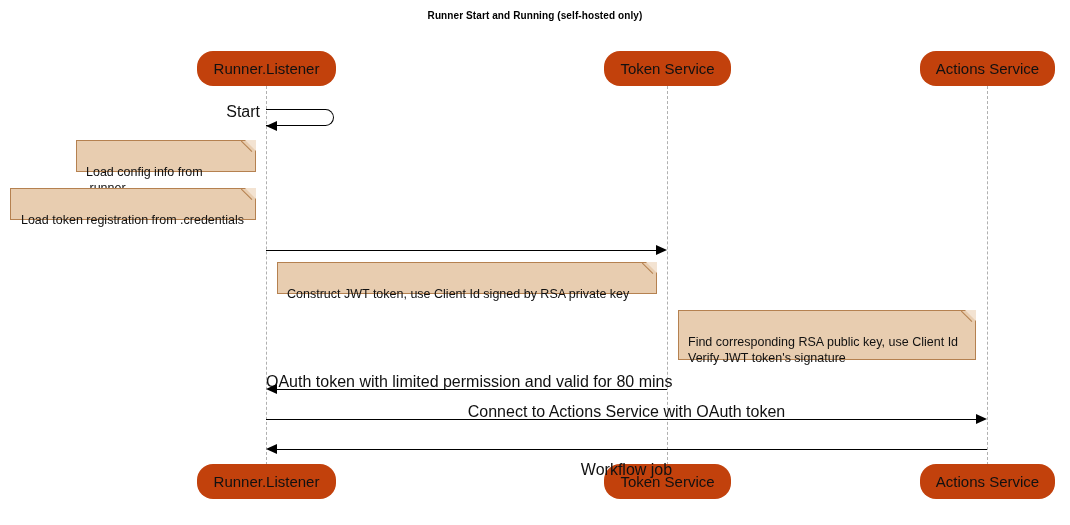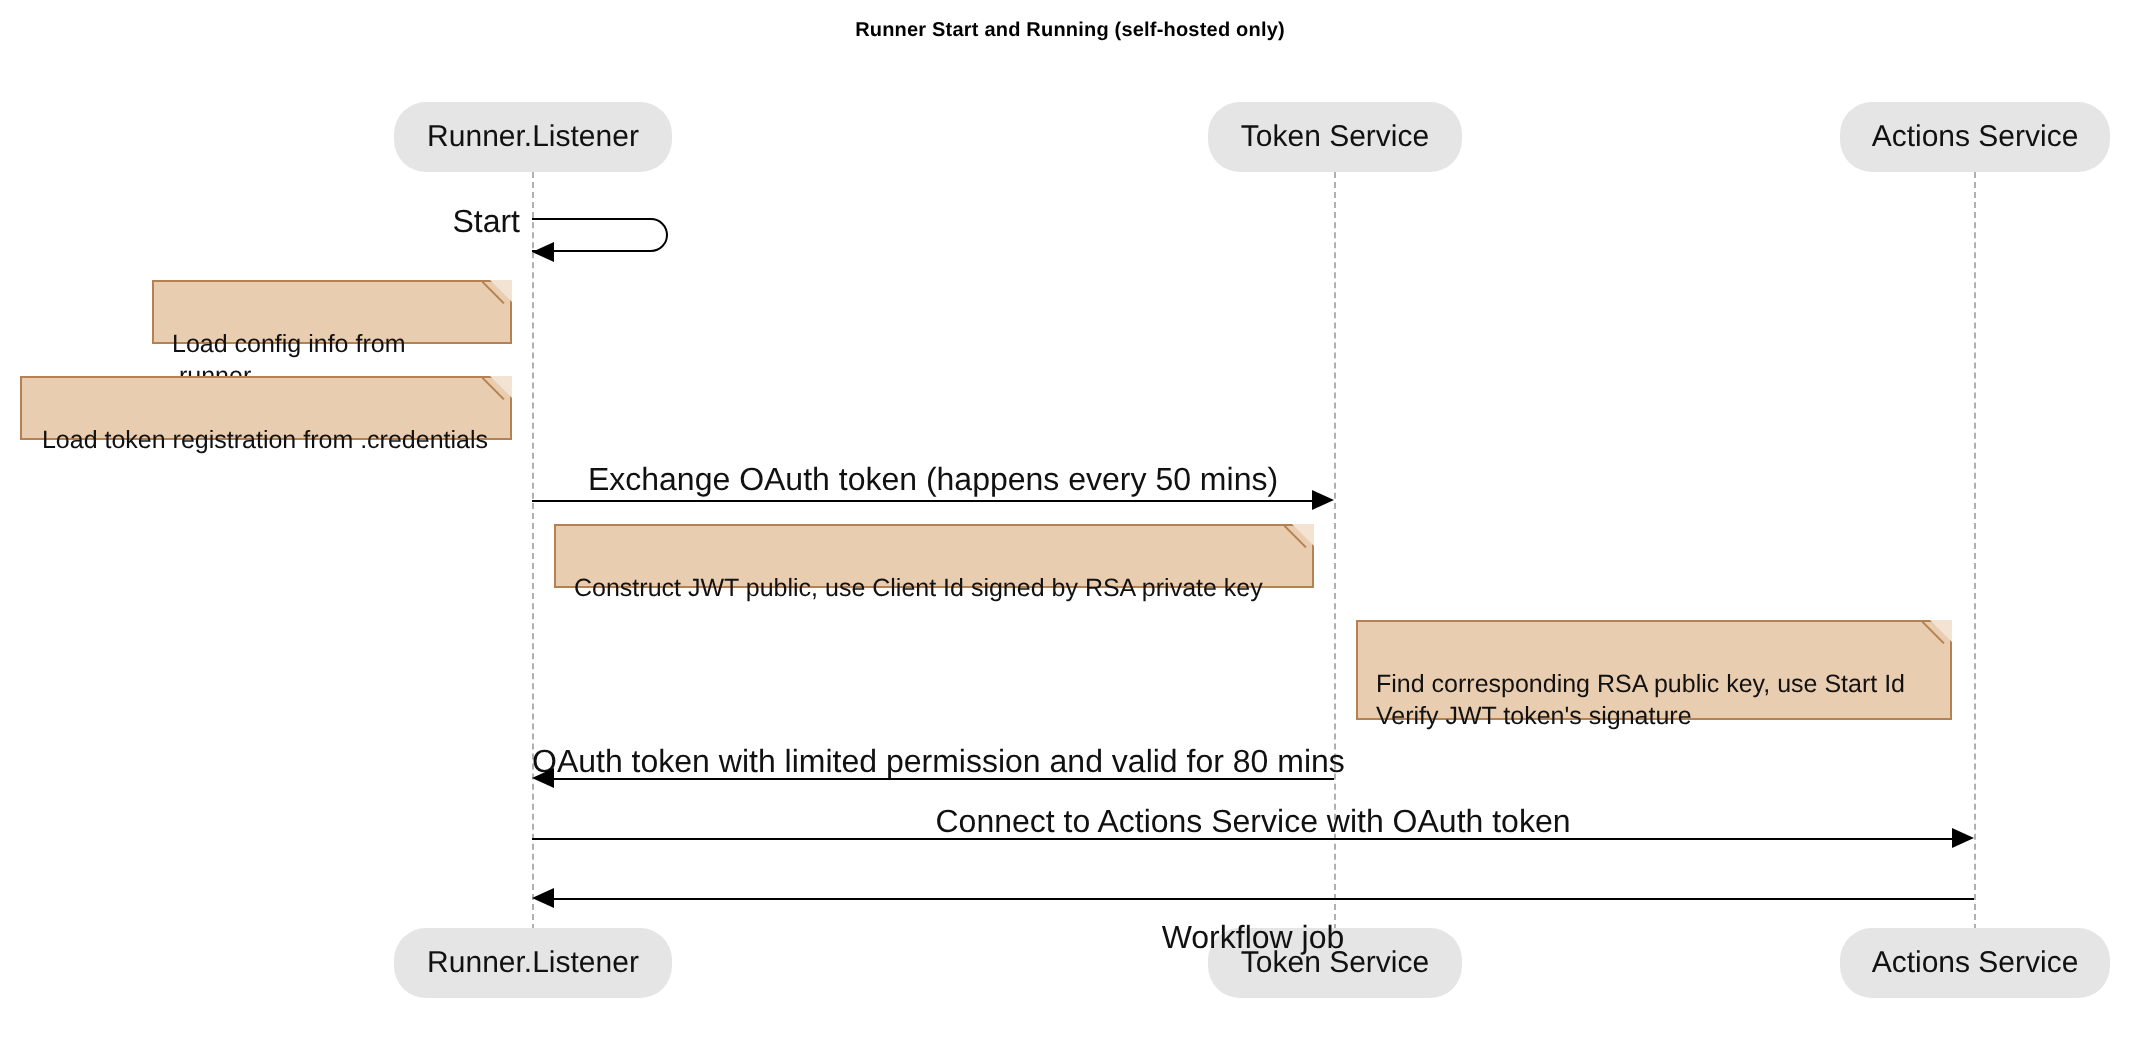--- a/index.html
+++ b/index.html
@@ -32,21 +32,21 @@
   }
   .lifeline {
     position: absolute;
     width: 0;
     border-left: 1px dashed #b0b0b0;
   }
   .participant {
     position: absolute;
     height: 35px;
     border-radius: 16px;
-    background: #e5e5e5;
+    background: #c2410c;
     display: flex;
     align-items: center;
     justify-content: center;
     font-size: 15px;
     color: #111111;
     box-sizing: border-box;
   }
   .note {
     position: absolute;
     background: #e8cdb0;
@@ -166,32 +166,31 @@
     <span class="fold"></span>
     <span class="foldline"></span>
   </div>
 
   <div class="note" style="left:10px; top:188px; width:246px; height:32px;text-align:center;">
     <span>Load token registration from .credentials</span>
     <span class="fold"></span>
     <span class="foldline"></span>
   </div>
 
-  <div class="msg-label" style="left:266px; top:232px; width:401px;">Exchange OAuth token (happens every 50 mins)</div>
   <div class="msg-line" style="left:266px; top:250px; width:390px;"></div>
   <div class="arrow-right" style="left:656px; top:245px;"></div>
 
   <div class="note" style="left:277px; top:262px; width:380px; height:32px;">
-    <span>Construct JWT public, use Client Id signed by RSA private key</span>
+    <span>Construct JWT token, use Client Id signed by RSA private key</span>
     <span class="fold"></span>
     <span class="foldline"></span>
   </div>
 
   <div class="note" style="left:678px; top:310px; width:298px; height:50px;">
-    <span>Find corresponding RSA public key, use Start Id
+    <span>Find corresponding RSA public key, use Client Id
 Verify JWT token's signature</span>
     <span class="fold"></span>
     <span class="foldline"></span>
   </div>
 
   <div class="msg-label" style="left:266px; top:373px; width:401px;">OAuth token with limited permission and valid for 80 mins</div>
   <div class="msg-line" style="left:277px; top:389px; width:390px;"></div>
   <div class="arrow-left" style="left:266px; top:384px;"></div>
 
   <div class="msg-label" style="left:266px; top:403px; width:721px;">Connect to Actions Service with OAuth token</div>

